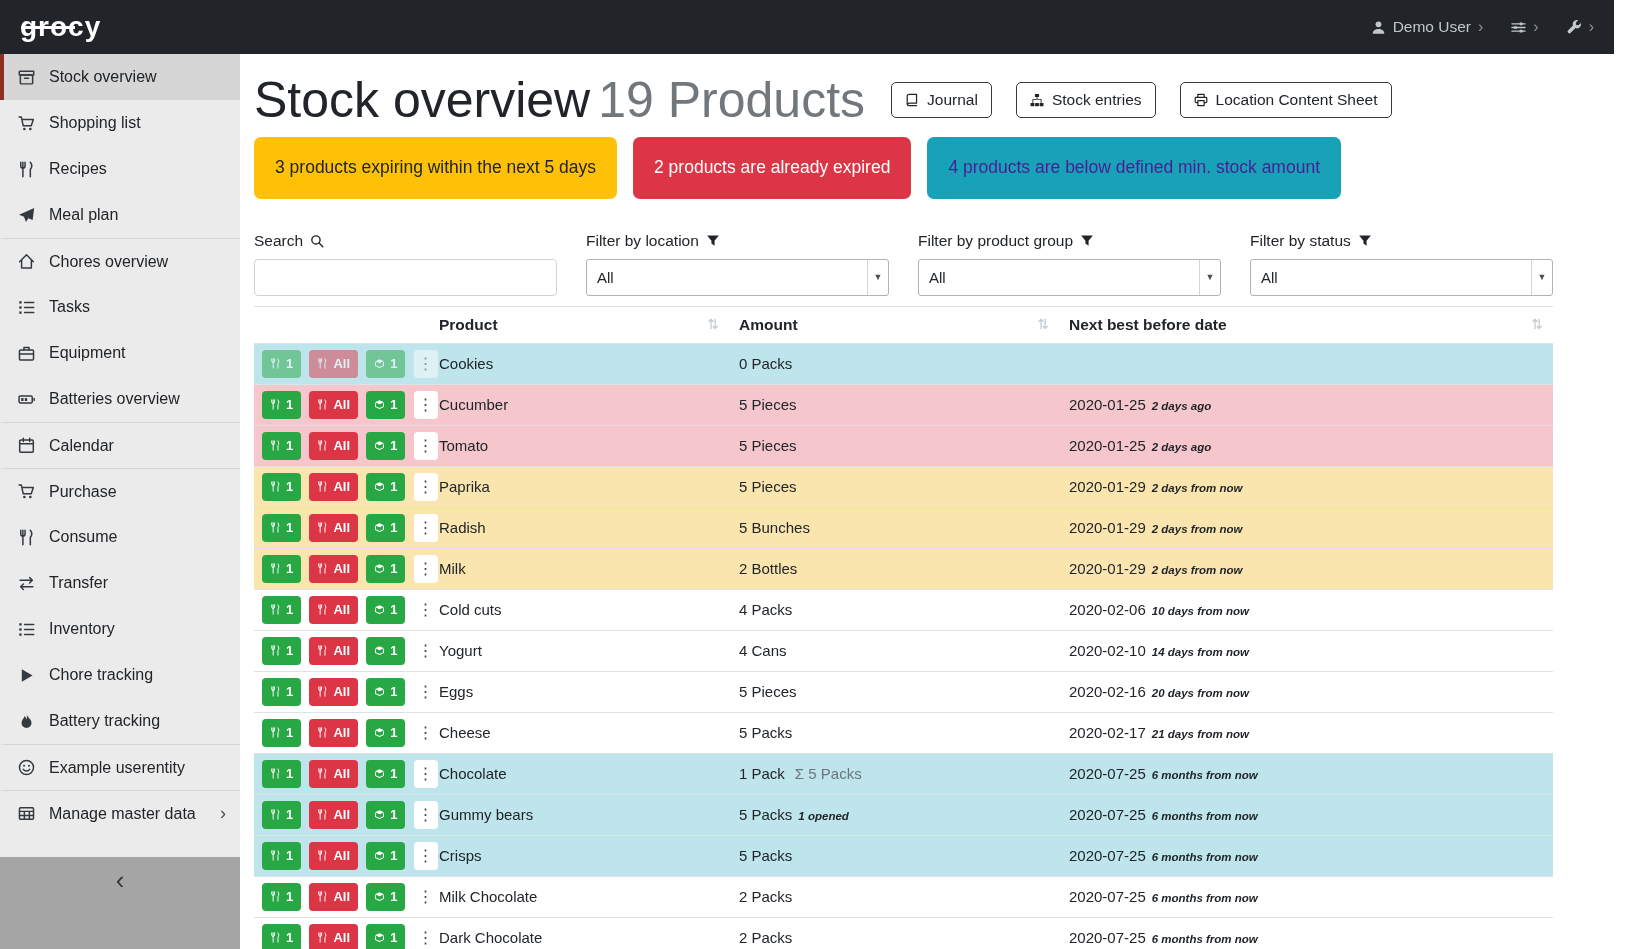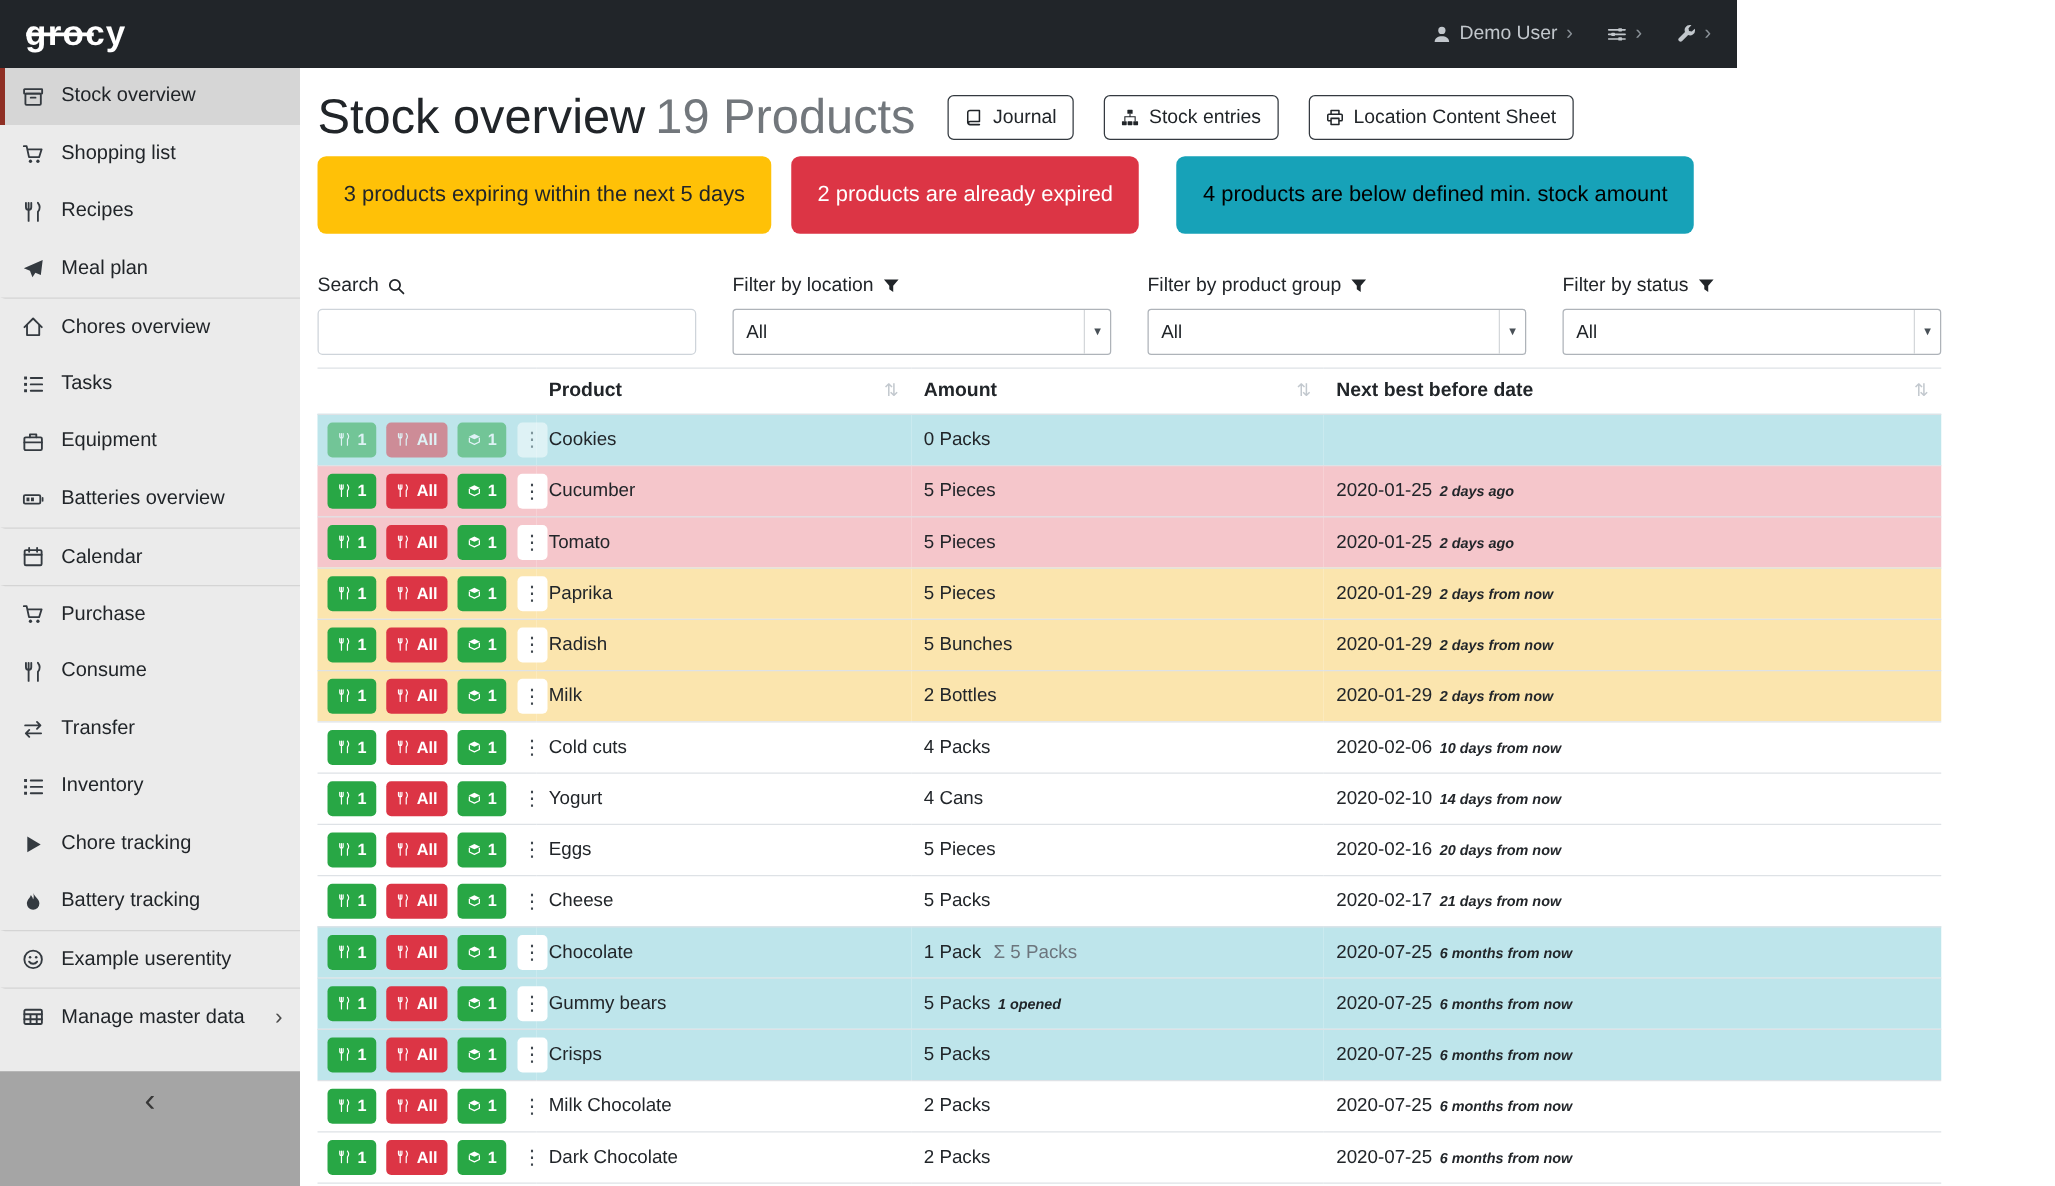--- a/index.html
+++ b/index.html
@@ -5,21 +5,21 @@
   * { box-sizing: border-box; }
   html, body { margin: 0; padding: 0; }
   body {
     width: 1644px; height: 949px; overflow: hidden;
     font-family: "Liberation Sans", sans-serif;
     color: #212529; background: #fff;
   }
 
   
   .topbar {
-    position: fixed; top: 0; left: 0; width: 1389px; height: 54px;
+    position: fixed; top: 0; left: 0; width: 1614px; height: 54px;
     background: #212529; display: flex; align-items: center;
     justify-content: space-between; padding: 0 20px; z-index: 50;
   }
   .logo { position: relative; color: #fff; font-size: 28px; font-weight: 700; letter-spacing: 1px; cursor: pointer; }
   .logo::after { content: ""; position: absolute; left: 1px; top: 15px; width: 54px; height: 3px; background: #fff; }
   .topbar-right { display: flex; align-items: center; gap: 28px; }
   .topbar-item { display: flex; align-items: center; gap: 7px; color: #c2c7cc; font-size: 15.5px; cursor: pointer; }
   .ticon svg { width: 15px; height: 15px; display: block; }
   .chev { color: #8a9197; font-size: 16px; line-height: 1; }
 
@@ -44,21 +44,21 @@
     margin-top: auto; height: 92px; background: #a5a5a5;
     display: flex; justify-content: center; cursor: pointer;
   }
   .sidebar-footer span { font-size: 26px; color: #383838; line-height: 46px; }
 
   
   .content { position: absolute; top: 54px; left: 240px; width: 1404px; padding: 20px 0 0 14px; }
   .content-inner { width: 1299px; }
 
   .title-row { display: flex; align-items: center; gap: 26px; }
-  h1 { margin: 0; font-size: 39px; font-weight: 500; line-height: 1.05; white-space: nowrap; }
+  h1 { margin: 0; font-size: 50px; font-weight: 500; line-height: 1.05; white-space: nowrap; }
   .count { color: #72777c; font-weight: 400; margin-left: 8px; }
   .toolbar { display: flex; gap: 24px; }
   .tbtn {
     display: flex; align-items: center; gap: 8px; background: #fff;
     border: 1px solid #343a40; border-radius: 5px; padding: 8px 13px;
     font-size: 15.5px; color: #212529; cursor: pointer; font-family: inherit; white-space: nowrap;
   }
   .tbtn svg { width: 14px; height: 14px; display: block; }
 
   .alerts { display: flex; gap: 16px; margin-top: 10px; }
@@ -364,21 +364,21 @@
               </svg>
             </span>
           <span>Location Content Sheet</span>
         </button>
       </div>
     </div>
 
     <div class="alerts">
       <div class="alert-pill" style="background: rgb(255, 193, 7); color: rgb(33, 37, 41);">3 products expiring within the next 5 days</div>
       <div class="alert-pill" style="background: rgb(220, 53, 69); color: rgb(255, 255, 255);">2 products are already expired</div>
-      <div class="alert-pill" style="background: rgb(23, 162, 184); color: #000000; margin-left: 14px;">4 products are below defined min. stock amount</div>
+      <div class="alert-pill" style="background: rgb(23, 162, 184); color: #4c1d95;">4 products are below defined min. stock amount</div>
     </div>
 
     <div class="filters">
       <div class="filter-group">
         <div class="filter-label">
           <span>Search</span>
           <span class="ficon" style="display: inline-flex;">
               <svg viewBox="0 0 16 16" fill="none" stroke="currentColor" stroke-width="1.6" stroke-linecap="round">
                 <circle cx="6.8" cy="6.8" r="4.7"></circle>
                 <path d="M10.4 10.4 14.6 14.6"></path>

